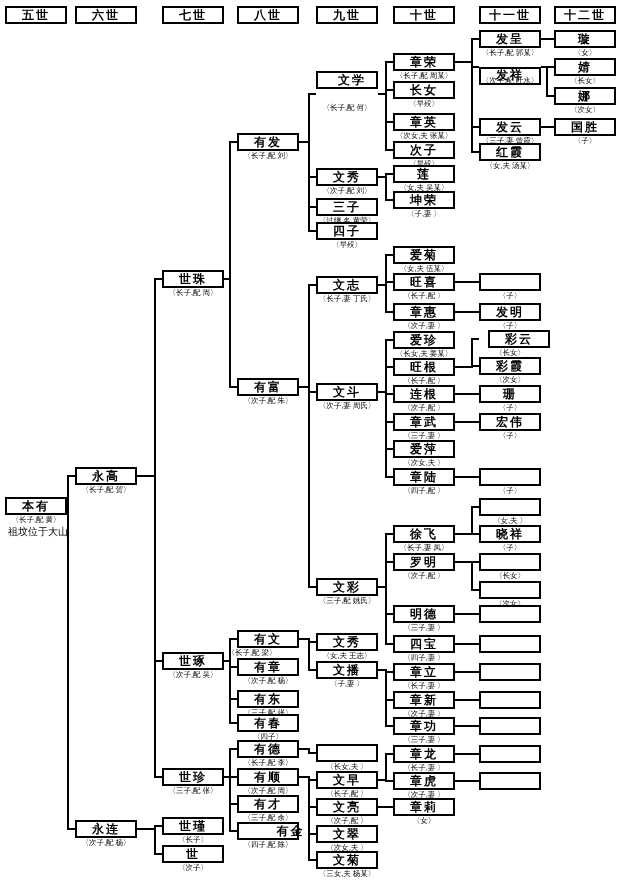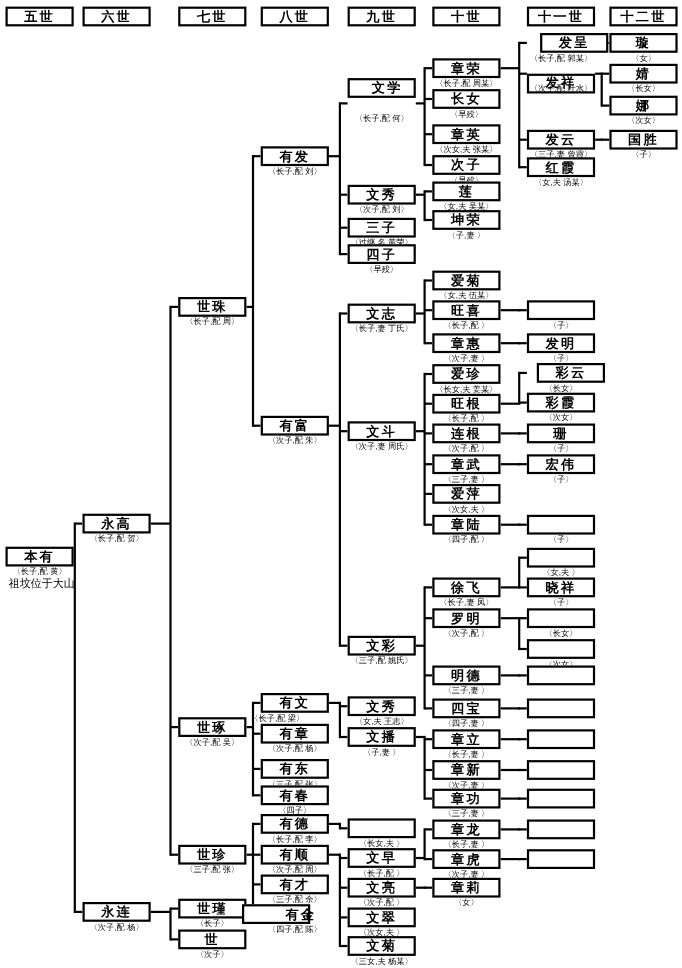--- a/index.html
+++ b/index.html
@@ -213,21 +213,21 @@
     <div class="box" style="left: 237px; top: 690px;">有东</div>
     <div class="sub" style="left: 268px; top: 709px;">〈三子,配 张〉</div>
     <div class="box" style="left: 237px; top: 714px;">有春</div>
     <div class="sub" style="left: 268px; top: 733px;">〈四子〉</div>
     <div class="box" style="left: 237px; top: 740px;">有德</div>
     <div class="sub" style="left: 268px; top: 759px;">〈长子,配 李〉</div>
     <div class="box" style="left: 237px; top: 768px;">有顺</div>
     <div class="sub" style="left: 268px; top: 787px; text-align: center;">〈次子,配 周〉</div>
     <div class="box" style="left: 237px; top: 795px;">有才</div>
     <div class="sub" style="left: 268px; top: 814px;">〈三子,配 余〉</div>
-    <div class="box" style="left: 220px; top: 822px; padding-left: 45px;">有金</div>
+    <div class="box" style="left: 237px; top: 822px; padding-left: 45px;">有金</div>
     <div class="sub" style="left: 268px; top: 841px;">〈四子,配 陈〉</div>
     <div class="box" style="left: 316px; top: 71px; padding-left: 10px;">文学</div>
     <div class="sub" style="left: 347px; top: 104px;">〈长子,配 何〉</div>
     <div class="box" style="left: 316px; top: 168px;">文秀</div>
     <div class="sub" style="left: 347px; top: 187px;">〈次子,配 刘〉</div>
     <div class="box" style="left: 316px; top: 198px;">三子</div>
     <div class="sub" style="left: 347px; top: 217px;">〈过继,名 黄荣〉</div>
     <div class="box" style="left: 316px; top: 222px;">四子</div>
     <div class="sub" style="left: 347px; top: 241px;">〈早殁〉</div>
     <div class="box" style="left: 316px; top: 276px;">文志</div>
@@ -293,21 +293,21 @@
     <div class="box" style="left: 393px; top: 691px;">章新</div>
     <div class="sub" style="left: 424px; top: 710px;">〈次子,妻 〉</div>
     <div class="box" style="left: 393px; top: 717px;">章功</div>
     <div class="sub" style="left: 424px; top: 736px;">〈三子,妻 〉</div>
     <div class="box" style="left: 393px; top: 745px;">章龙</div>
     <div class="sub" style="left: 424px; top: 764px;">〈长子,妻 〉</div>
     <div class="box" style="left: 393px; top: 772px;">章虎</div>
     <div class="sub" style="left: 424px; top: 791px;">〈次子,妻 〉</div>
     <div class="box" style="left: 393px; top: 798px;">章莉</div>
     <div class="sub" style="left: 424px; top: 817px;">〈女〉</div>
-    <div class="box" style="left: 479px; top: 30px; margin-left: 12px;">发呈</div>
+    <div class="box" style="left: 479px; top: 30px;">发呈</div>
     <div class="sub" style="left: 510px; top: 49px;">〈长子,配 郭某〉</div>
     <div class="box" style="left: 479px; top: 67px; font-family: Liberation Mono, monospace;">发祥</div>
     <div class="sub" style="left: 510px; top: 77px;">〈次子,配 叶水〉</div>
     <div class="box" style="left: 479px; top: 118px;">发云</div>
     <div class="sub" style="left: 510px; top: 137px;">〈三子,妻 曾霞〉</div>
     <div class="box" style="left: 479px; top: 143px;">红霞</div>
     <div class="sub" style="left: 510px; top: 162px;">〈女,夫 汤某〉</div>
     <div class="box" style="left: 479px; top: 273px;"></div>
     <div class="sub" style="left: 510px; top: 292px;">〈子〉</div>
     <div class="box" style="left: 479px; top: 303px;">发明</div>

